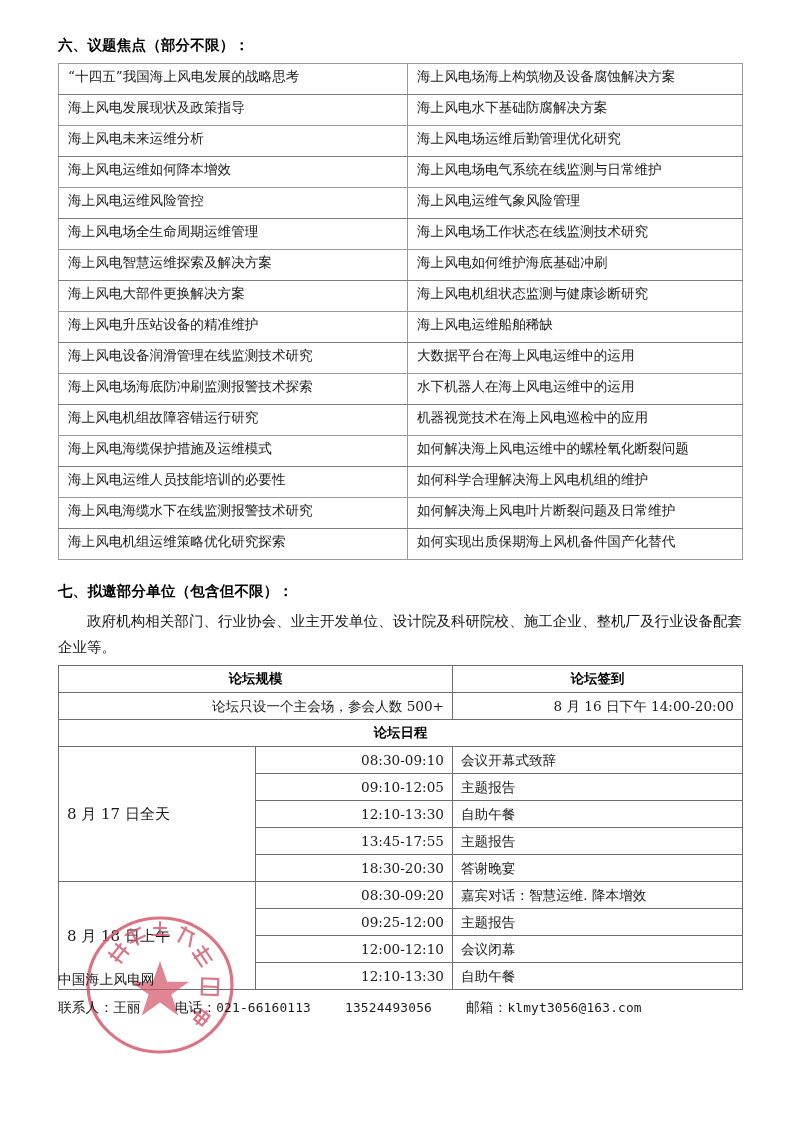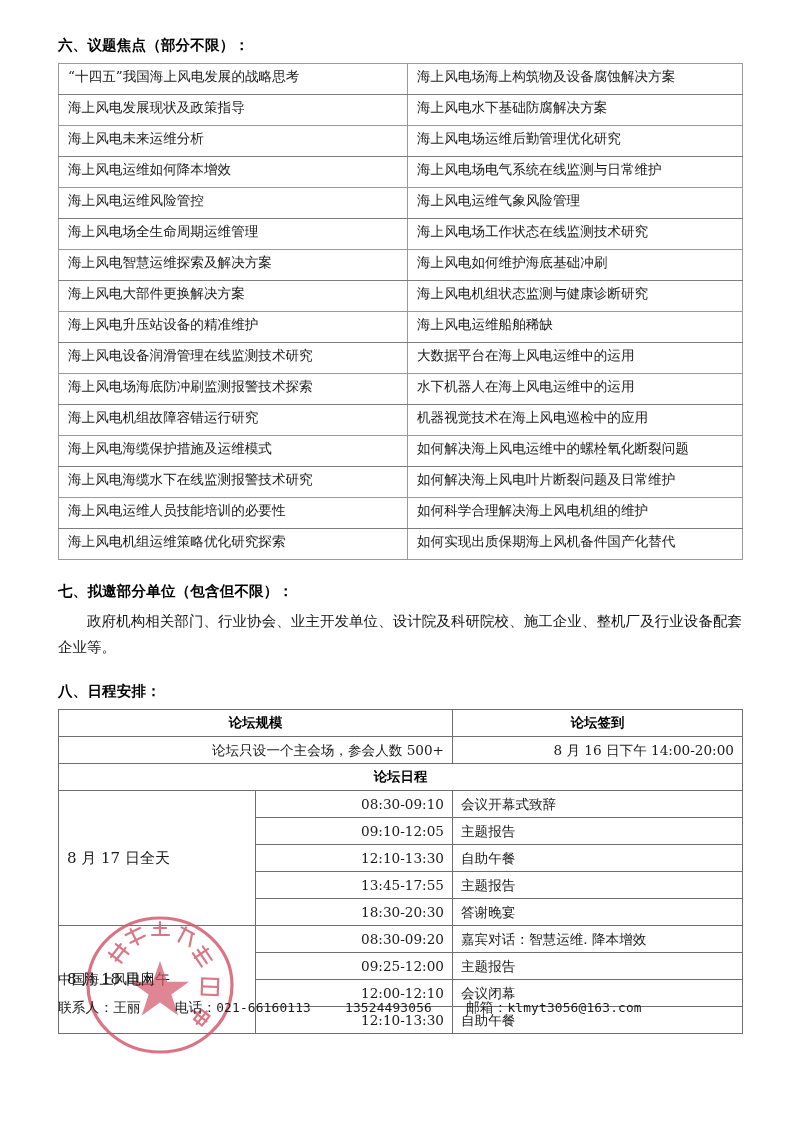--- a/index.html
+++ b/index.html
@@ -200,39 +200,38 @@
           </tr>
           <tr>
             <td class="col-a">海上风电机组故障容错运行研究</td>
             <td class="col-b">机器视觉技术在海上风电巡检中的应用</td>
           </tr>
           <tr>
             <td class="col-a">海上风电海缆保护措施及运维模式</td>
             <td class="col-b">如何解决海上风电运维中的螺栓氧化断裂问题</td>
           </tr>
           <tr>
+            <td class="col-a">海上风电运维人员技能培训的必要性</td>
+            <td class="col-b">如何科学合理解决海上风电机组的维护</td>
+          </tr>
+          <tr>
             <td class="col-a">海上风电海缆水下在线监测报警技术研究</td>
             <td class="col-b">如何解决海上风电叶片断裂问题及日常维护</td>
           </tr>
           <tr>
-            <td class="col-a">海上风电运维人员技能培训的必要性</td>
-            <td class="col-b">如何科学合理解决海上风电机组的维护</td>
-          </tr>
-          <tr>
             <td class="col-a">海上风电机组运维策略优化研究探索</td>
             <td class="col-b">如何实现出质保期海上风机备件国产化替代</td>
           </tr>
         </tbody>
     </table>
 
     <h2 class="section-heading spaced-top">七、拟邀部分单位（包含但不限）：</h2>
 
     <p class="body-para">政府机构相关部门、行业协会、业主开发单位、设计院及科研院校、施工企业、整机厂及行业设备配套企业等。</p>
 
-    <h2 class="section-heading spaced-top">八、日程安排：</h2>
 
     <table class="schedule">
       <tbody id="schedule-body">
           <tr>
             <td class="hdr w-scale" colspan="2">论坛规模</td>
             <td class="hdr w-sign">论坛签到</td>
           </tr>
           <tr>
             <td class="ctr w-scale" colspan="2">论坛只设一个主会场，参会人数 500+</td>
             <td class="ctr w-sign">8 月 16 日下午 14:00-20:00</td>

